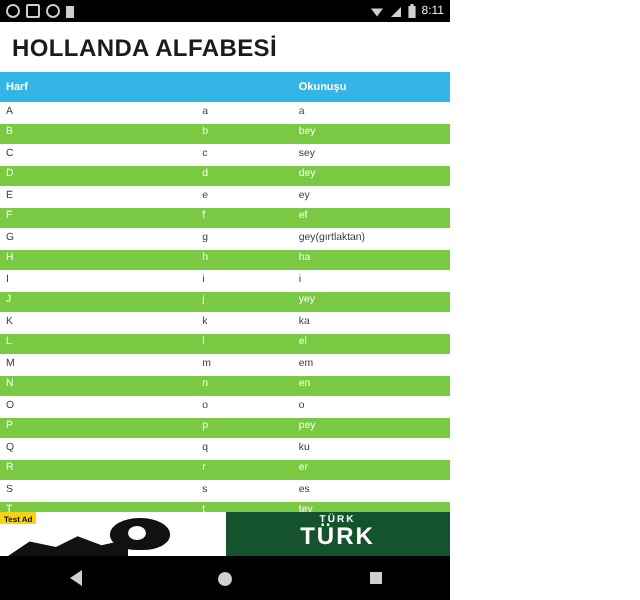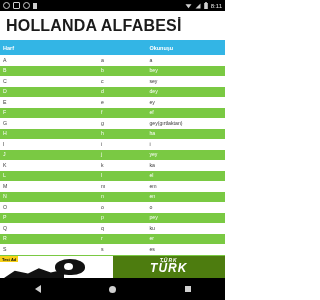--- a/index.html
+++ b/index.html
@@ -58,21 +58,21 @@
   .wifi-icon svg, .signal-icon svg, .battery-icon svg { display: block; }
   .status-time {
     color: #e6e6e6;
     font-size: 6px;
     letter-spacing: 0px;
     font-family: "Liberation Sans", sans-serif;
   }
 
   
   .page-title {
-    font-size: 16px;
+    font-size: 12px;
     font-weight: bold;
     color: #1b1b1b;
     padding: 6px 6px 5px 6px;
     letter-spacing: 0.2px;
     flex: 0 0 auto;
   }
 
   
   .table-wrap {
     flex: 1 1 auto;
@@ -167,24 +167,23 @@
     background: #ffffff;
   }
   .ad-left {
     width: 50%;
     background: #ffffff;
     position: relative;
     overflow: hidden;
   }
   .ad-right {
     width: 50%;
-    background: #4d7c0f;
+    background: #14532d;
     position: relative;
     overflow: hidden;
-    font-style: italic;
   }
   .ad-label {
     position: absolute;
     left: 0; top: 0;
     background: #f7d117;
     color: #111;
     font-size: 4px;
     padding: 0.5px 2px;
     font-weight: bold;
     z-index: 4;

